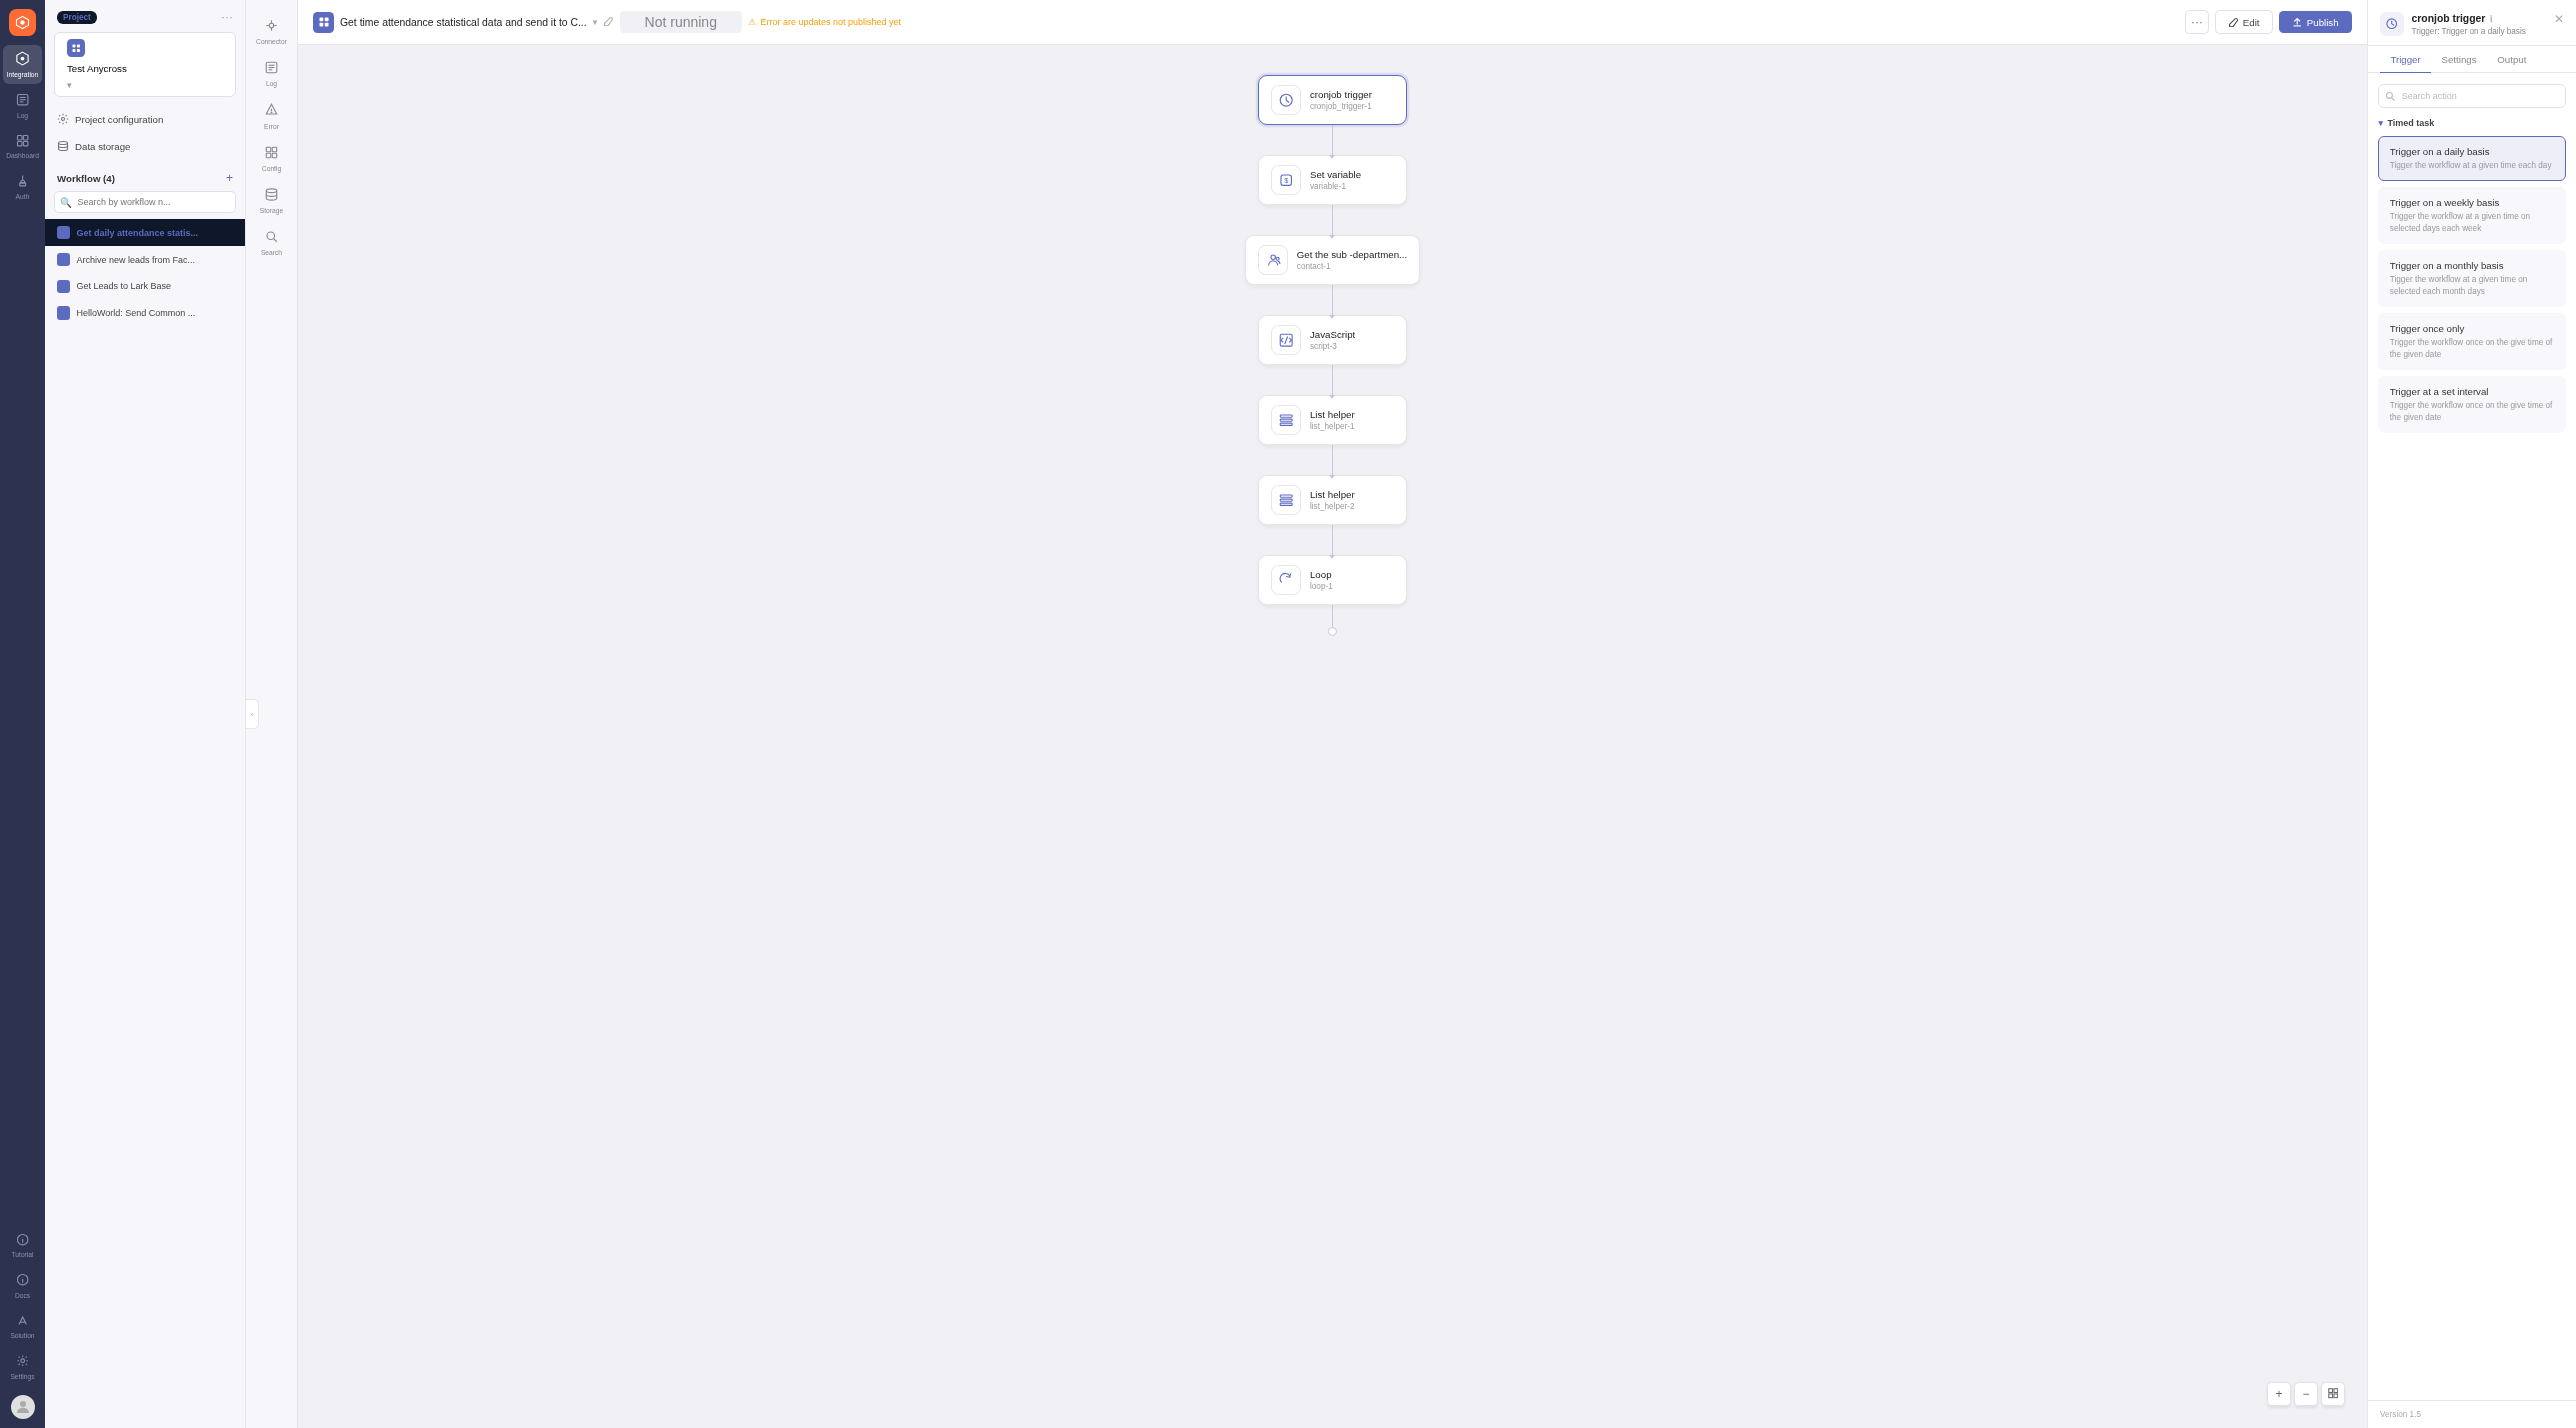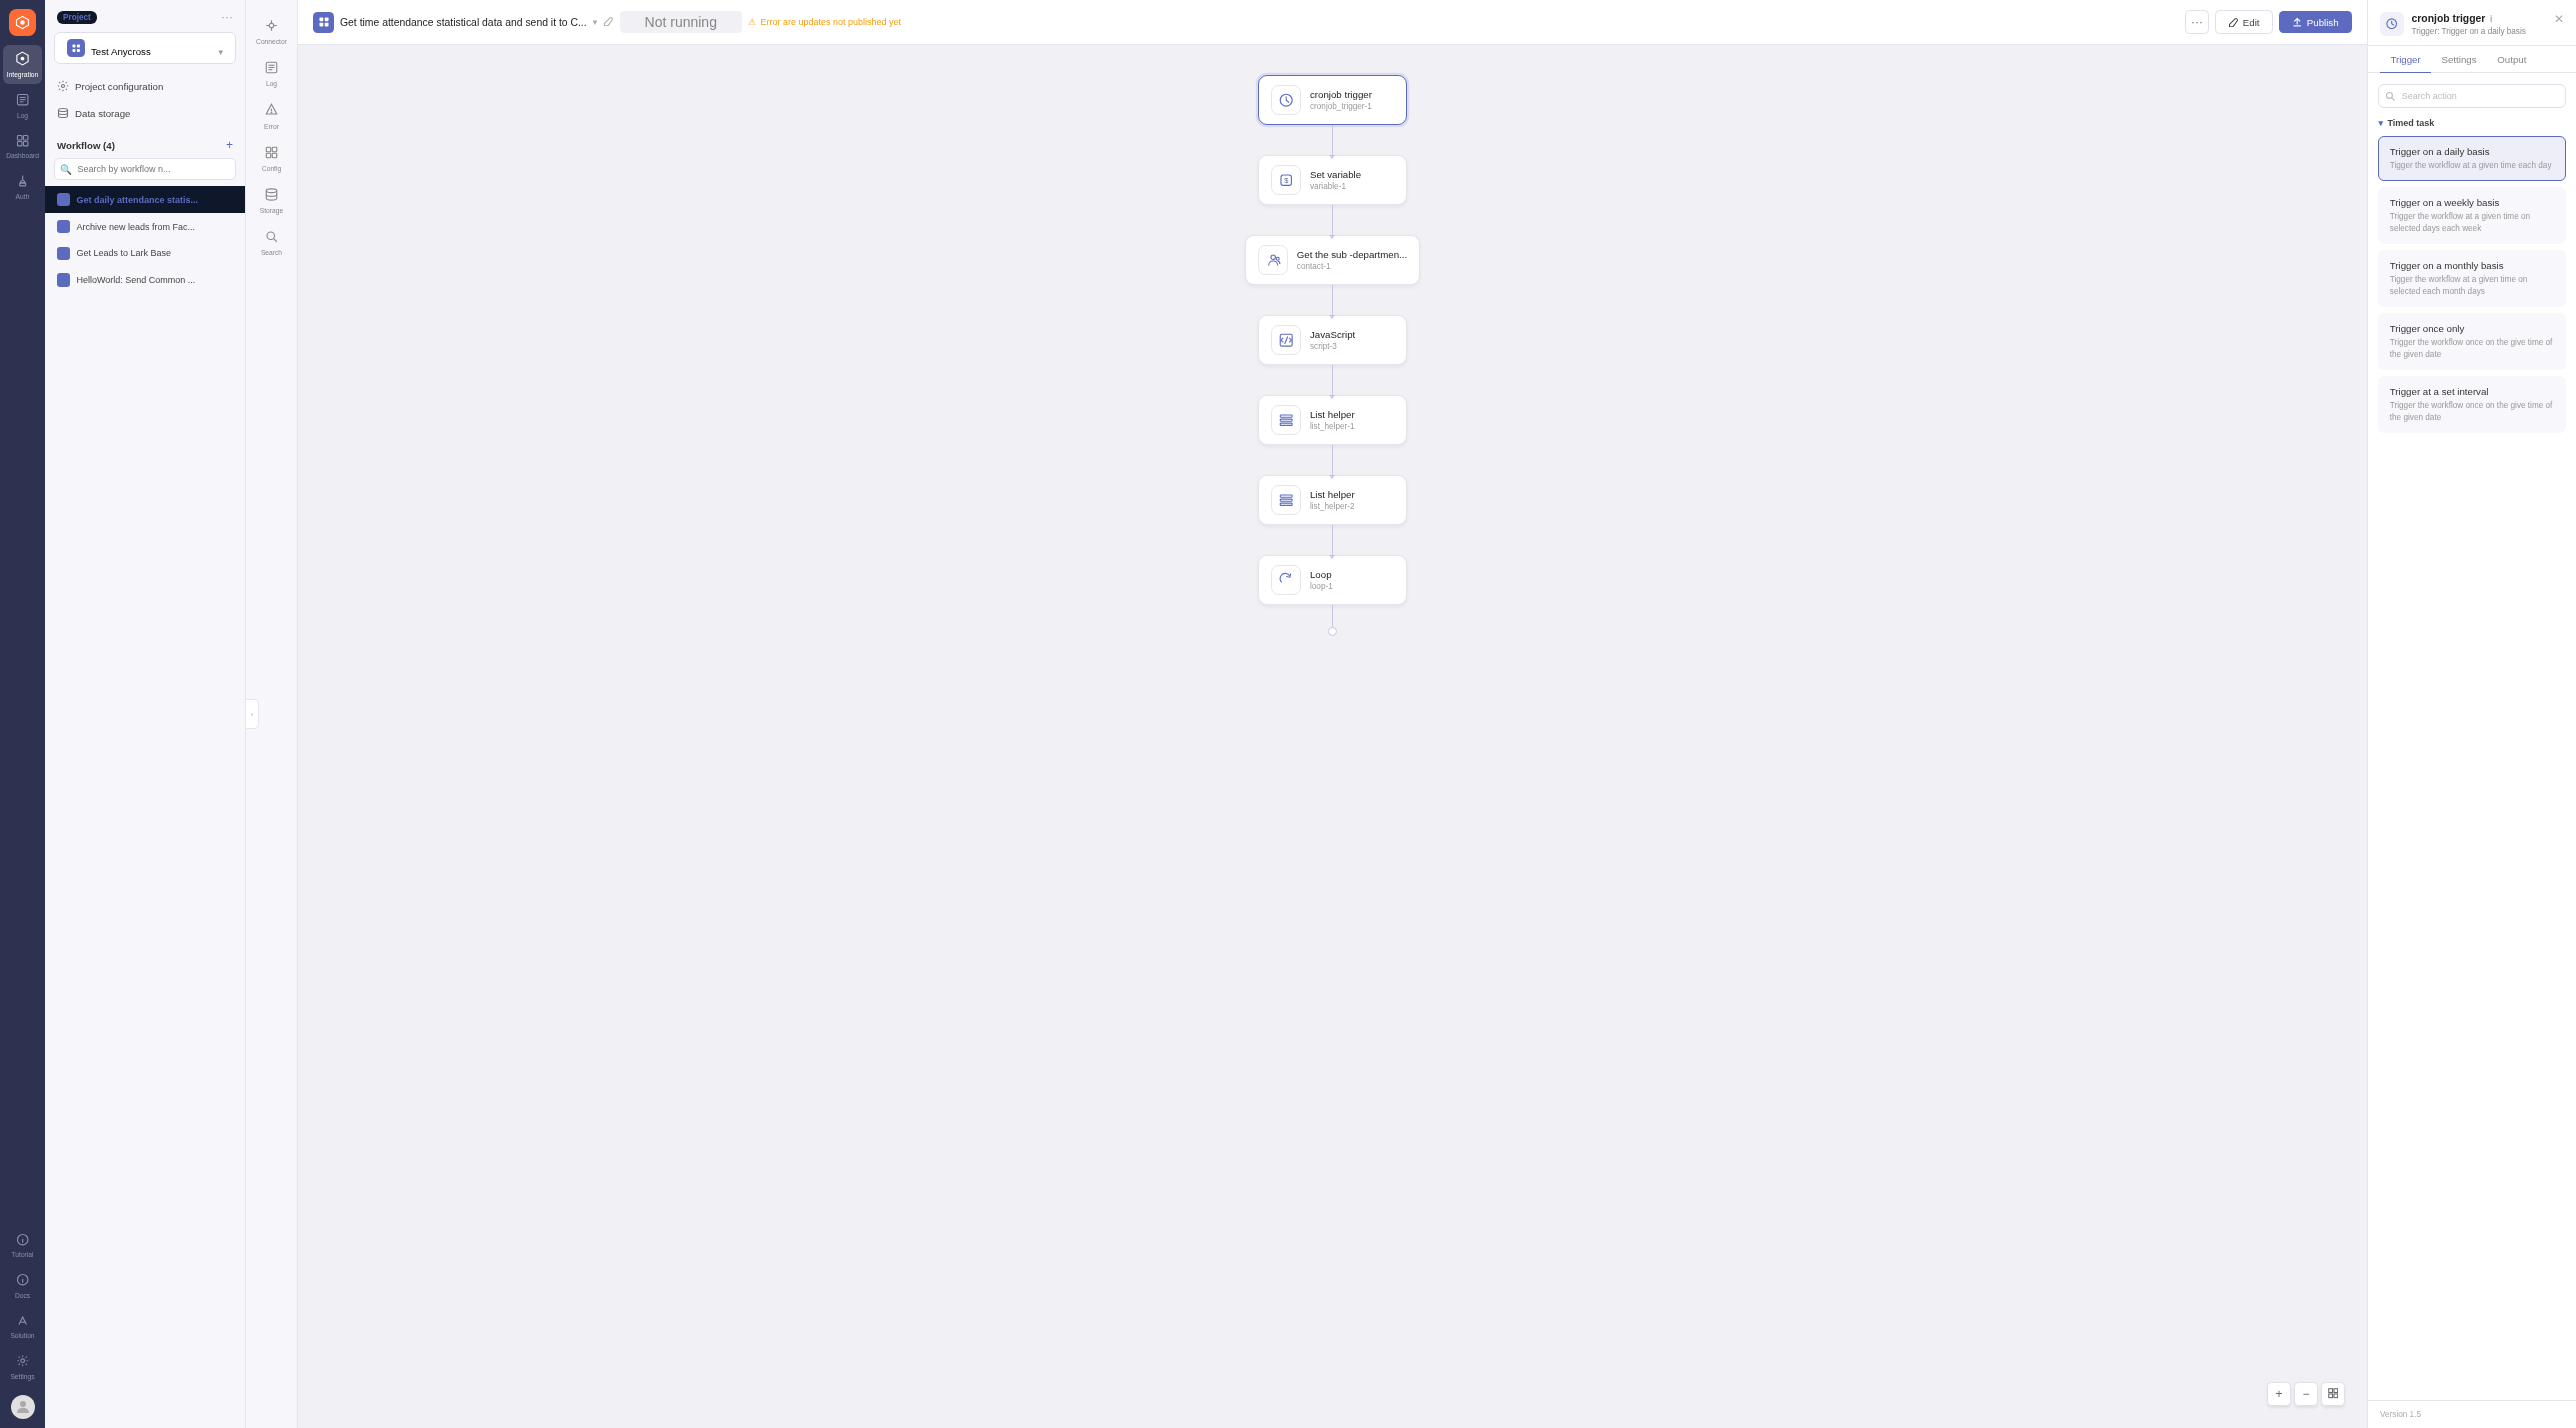--- a/index.html
+++ b/index.html
@@ -52,24 +52,24 @@
       padding: 10.4px 12px 7.5px;
     }
     .project-badge {
       background: #0f172a; color: #5c6bc0; font-size: 8.2px;
       padding: 2.2px 6px; border-radius: 6px; font-weight: 600;
     }
     .project-menu-btn {
       color: #999; cursor: pointer; font-size: 12px;
     }
     .workspace-selector {
-      display: flex; align-items: flex-end; gap: 6px;
+      display: flex; align-items: flex-start; gap: 6px;
       padding: 6px 12px; cursor: pointer;
       border: 0.7px solid #e0e0ec; margin: 0 9px 9px;
-      border-radius: 6px; background: white;
+      border-radius: 6px; background: white; flex-direction: column;
     }
     .workspace-icon {
       width: 18px; height: 18px; background: #5c6bc0;
       border-radius: 4.5px; display: flex; align-items: center; justify-content: center;
       color: white; font-size: 9px;
     }
     .workspace-name { font-size: 9.7px; font-weight: 500; flex: 1; }
     .workspace-chevron { color: #999; font-size: 9px; }
 
     .project-nav-item {

